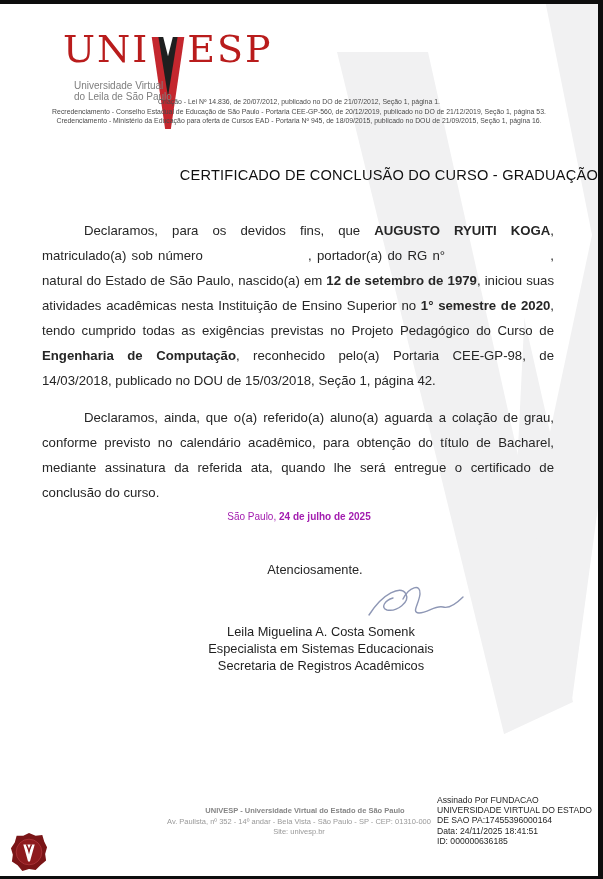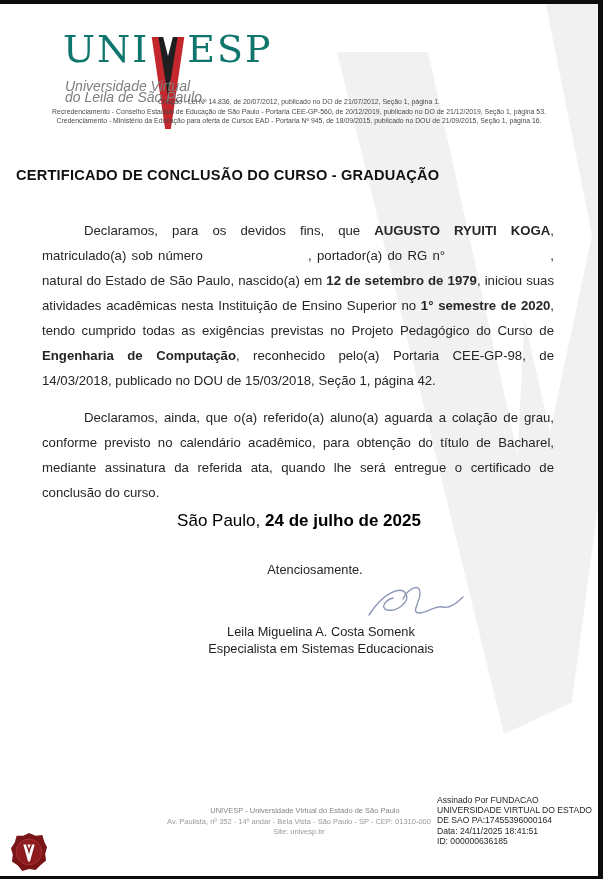--- a/index.html
+++ b/index.html
@@ -7,48 +7,48 @@
          font-family:"Liberation Sans",sans-serif;color:#262626;}
   .edge-top{position:absolute;top:0;left:0;right:0;height:4px;background:#0d0d0d;}
   .edge-right{position:absolute;top:0;right:0;bottom:0;width:5px;background:#0d0d0d;}
   .edge-bottom{position:absolute;left:0;right:0;bottom:0;height:3px;background:#0d0d0d;}
 
   .watermark{position:absolute;inset:0;pointer-events:none;}
 
   
   .logo-row{position:absolute;left:63px;top:30px;display:flex;align-items:flex-start;
             font-family:"DejaVu Serif",serif;font-size:38px;font-weight:400;
-            color:#0f766e;letter-spacing:2px;line-height:1;}
+            color:#b91c1c;letter-spacing:2px;line-height:1;}
   .logo-v{margin:7px 1px 0 1px;}
-  .logo-tagline{position:absolute;left:65px;top:81px;font-size:14px;line-height:10.5px;
-                color:#7e7e7e;font-style:italic;}
+  .logo-tagline{position:absolute;left:74px;top:81px;font-size:10px;line-height:10.5px;
+                color:#7e7e7e;}
 
   .legal{position:absolute;left:0;right:5px;top:97px;text-align:center;
          font-size:6.9px;line-height:9.6px;color:#4a4a4a;}
 
-  .title{position:absolute;left:16px;right:5px;top:167px;text-align:left;
-         font-size:14.6px;font-weight:700;color:#111;letter-spacing:0.2px;}
+  .title{position:absolute;left:8px;right:5px;top:167px;text-align:right;
+         font-size:14.6px;font-weight:400;color:#111;letter-spacing:0.2px;}
 
   .body-text{position:absolute;left:30px;right:37px;top:206px;
              font-size:13.2px;line-height:25px;text-align:justify;color:#262626;}
   .body-text p{margin:12px;text-indent:42px;}
   .b{font-weight:700;}
   .redacted-gap{display:inline-block;width:100px;}
 
   .date-line{position:absolute;left:0;right:5px;top:511px;text-align:center;
-             font-size:17px;color:#000000;}
+             font-size:10px;color:#a21caf;}
   .closing{position:absolute;left:0;right:5px;top:562px;text-align:center;
            font-size:12.8px;color:#262626;padding-left:32px;}
   .signature-svg{position:absolute;left:365px;top:583px;}
   .signer{position:absolute;left:0;right:5px;top:623px;text-align:center;
           font-size:12.8px;line-height:17px;color:#1f1f1f;margin-left:44px;}
 
   .footer{position:absolute;left:0;right:5px;top:806px;text-align:center;
           font-size:7.5px;line-height:10.5px;color:#999;}
-  .footer .f1{font-weight:400;color:#858585;margin-left:12px;}
+  .footer .f1{font-weight:700;color:#858585;margin-left:12px;}
 
   .digital-sig{position:absolute;left:437px;top:795px;font-size:8.6px;line-height:10.2px;
                color:#1f1f1f;}
 
   .seal{position:absolute;left:10px;top:832px;width:38px;height:40px;}
 </style>
 </head>
 <body>
 
 <div class="frame">
@@ -97,20 +97,21 @@
   <div class="closing">Atenciosamente.</div>
 
   <svg class="signature-svg" width="105" height="42" viewBox="0 0 105 42" aria-hidden="true">
     <path d="M4,32 C18,10 36,2 41,11 C45,19 32,29 22,27 C15,25 20,17 28,15" fill="none" stroke="#8e97b5" stroke-width="1.4" stroke-linecap="round"></path>
     <path d="M38,16 C44,4 56,0 55,11 C54,21 46,30 54,30 C63,30 70,22 78,24 C85,26 92,20 98,14" fill="none" stroke="#8e97b5" stroke-width="1.4" stroke-linecap="round"></path>
   </svg>
 
   <div class="signer">
     <div>Leila Miguelina A. Costa Somenk</div>
     <div>Especialista em Sistemas Educacionais</div>
+    <div>Secretaria de Registros Acadêmicos</div>
   </div>
 
   <div class="footer">
     <div class="f1">UNIVESP - Universidade Virtual do Estado de São Paulo</div>
     <div>Av. Paulista, nº 352 - 14º andar - Bela Vista - São Paulo - SP - CEP: 01310-000</div>
     <div>Site: univesp.br</div>
   </div>
 
   <div class="digital-sig">
     <div>Assinado Por FUNDACAO</div>

